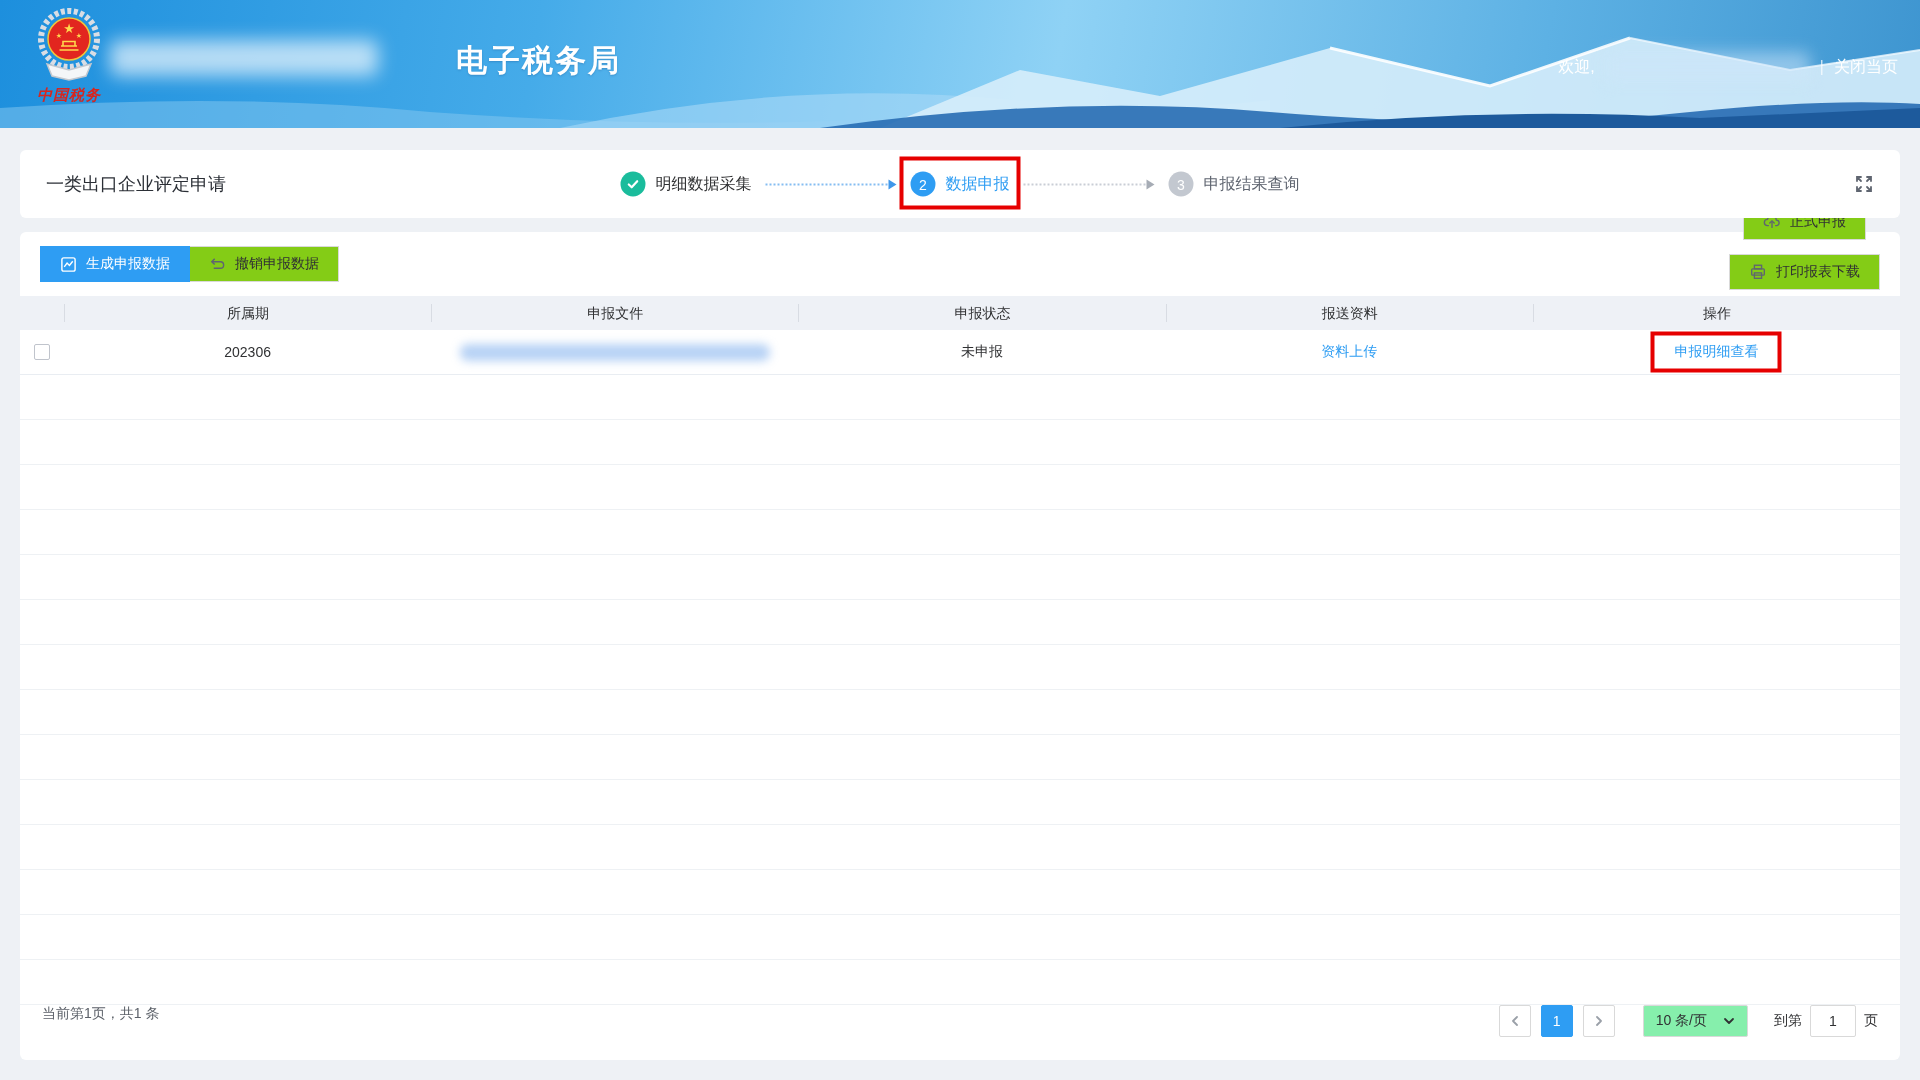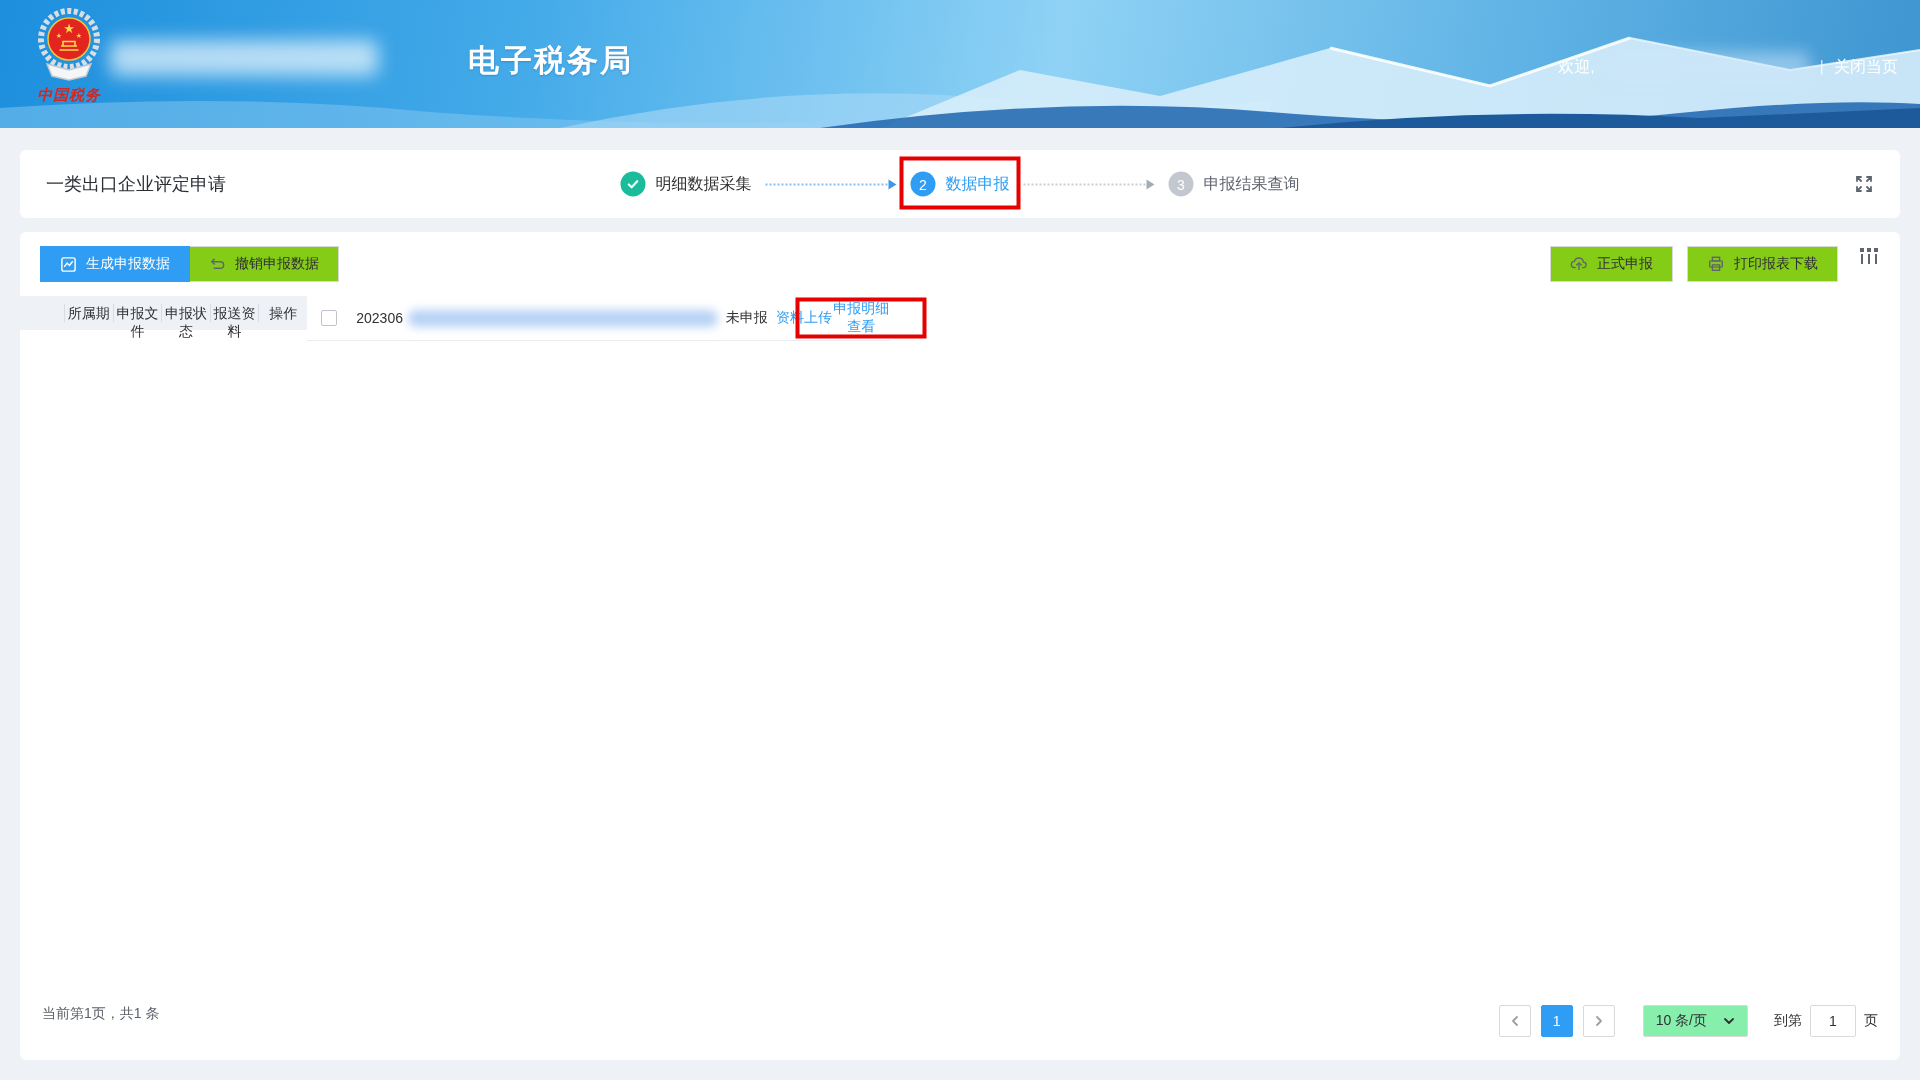--- a/index.html
+++ b/index.html
@@ -7,21 +7,21 @@
   body { background:#eef1f5; font-family:"Liberation Sans","DejaVu Sans",sans-serif; color:#303133; }
 
   
   .topbar { position:relative; height:128px; overflow:hidden;
     background:linear-gradient(100deg,#1d8fdd 0%,#45abe9 28%,#8fd2f5 55%,#5db1e4 80%,#3e95d0 100%); }
   .mountains { position:absolute; left:0; bottom:0; width:1920px; height:128px; }
   .logo-wrap { position:absolute; left:26px; top:4px; width:86px; text-align:center; }
   .logo-caption { color:#d6261f; font-weight:bold; font-style:italic; font-size:15px; letter-spacing:1px; margin-top:-4px; }
   .blur-org { position:absolute; left:110px; top:40px; width:268px; height:36px; border-radius:8px;
     background:rgba(255,255,255,.65); filter:blur(9px); }
-  .portal-title { position:absolute; left:468px; top:40px; font-size:31px; font-weight:bold; color:#fff;
+  .portal-title { position:absolute; left:456px; top:40px; font-size:31px; font-weight:bold; color:#fff;
     letter-spacing:2px; text-shadow:0 1px 2px rgba(30,90,150,.35); }
   .top-right { position:absolute; right:22px; top:52px; display:flex; align-items:center; gap:10px;
     color:#fff; font-size:16px; }
   .blur-user { width:205px; height:30px; border-radius:6px; background:rgba(205,230,250,.55); filter:blur(8px); }
   .top-divider { opacity:.7; font-size:17px; }
   .close-link { color:#fff; text-decoration:none; cursor:pointer; }
 
   
   .panel { margin:0 20px; background:#fff; border-radius:6px; }
   .panel-title { margin-top:22px; height:68px; display:flex; align-items:center; padding:0 26px; position:relative; }
@@ -47,25 +47,25 @@
   .fullscreen-btn { position:absolute; right:26px; top:50%; transform:translateY(-50%); cursor:pointer; line-height:0; }
 
   .panel-main { margin-top:14px; height:828px; display:flex; flex-direction:column; }
 
   
   .toolbar { height:64px; display:flex; align-items:center; padding:0 20px; flex:0 0 auto; }
   .btn { display:inline-flex; align-items:center; justify-content:center; gap:9px; height:36px; padding:0 19px;
     font-size:14px; background:#84cc16; border:1px solid #d9d9d9; color:#303133; cursor:pointer; }
   .btn-primary { background:#2e9df3; border-color:#2e9df3; color:#fff; }
   .btn-join { border-left:none; }
-  .toolbar-right { margin-left:auto; display:flex; align-items:flex-start; gap:14px; }
+  .toolbar-right { margin-left:auto; display:flex; align-items:center; gap:14px;flex-direction:column; }
   .col-settings { line-height:0; cursor:pointer; margin-left:6px; }
 
   
-  .table { flex:1 1 auto; display:flex; flex-direction:row; }
+  .table { flex:1 1 auto; display:flex; flex-direction:column; }
   .thead { display:flex; align-items:center; height:34px; background:#eef1f6; font-size:14px; color:#303133; flex:0 0 auto; }
   .th { flex:1; text-align:center; }
   .th-sep { border-left:1px solid #d8dce3; height:18px; line-height:18px; }
   .td-check-col { width:44px; flex:0 0 auto; display:flex; align-items:center; justify-content:center; }
   .tr { display:flex; align-items:center; height:45px; border-bottom:1px solid #e9edf2; font-size:14px; flex:0 0 auto; }
   .td { flex:1; text-align:center; position:relative; }
   .checkbox { width:16px; height:16px; border:1px solid #c0c4cc; border-radius:2px; background:#fff; display:inline-block; cursor:pointer; }
   .link { color:#2e9df3; text-decoration:none; cursor:pointer; }
   .blur-file { display:inline-block; width:310px; height:17px; border-radius:8px; vertical-align:middle;
     background:rgba(105,160,235,.48); filter:blur(5px); }

